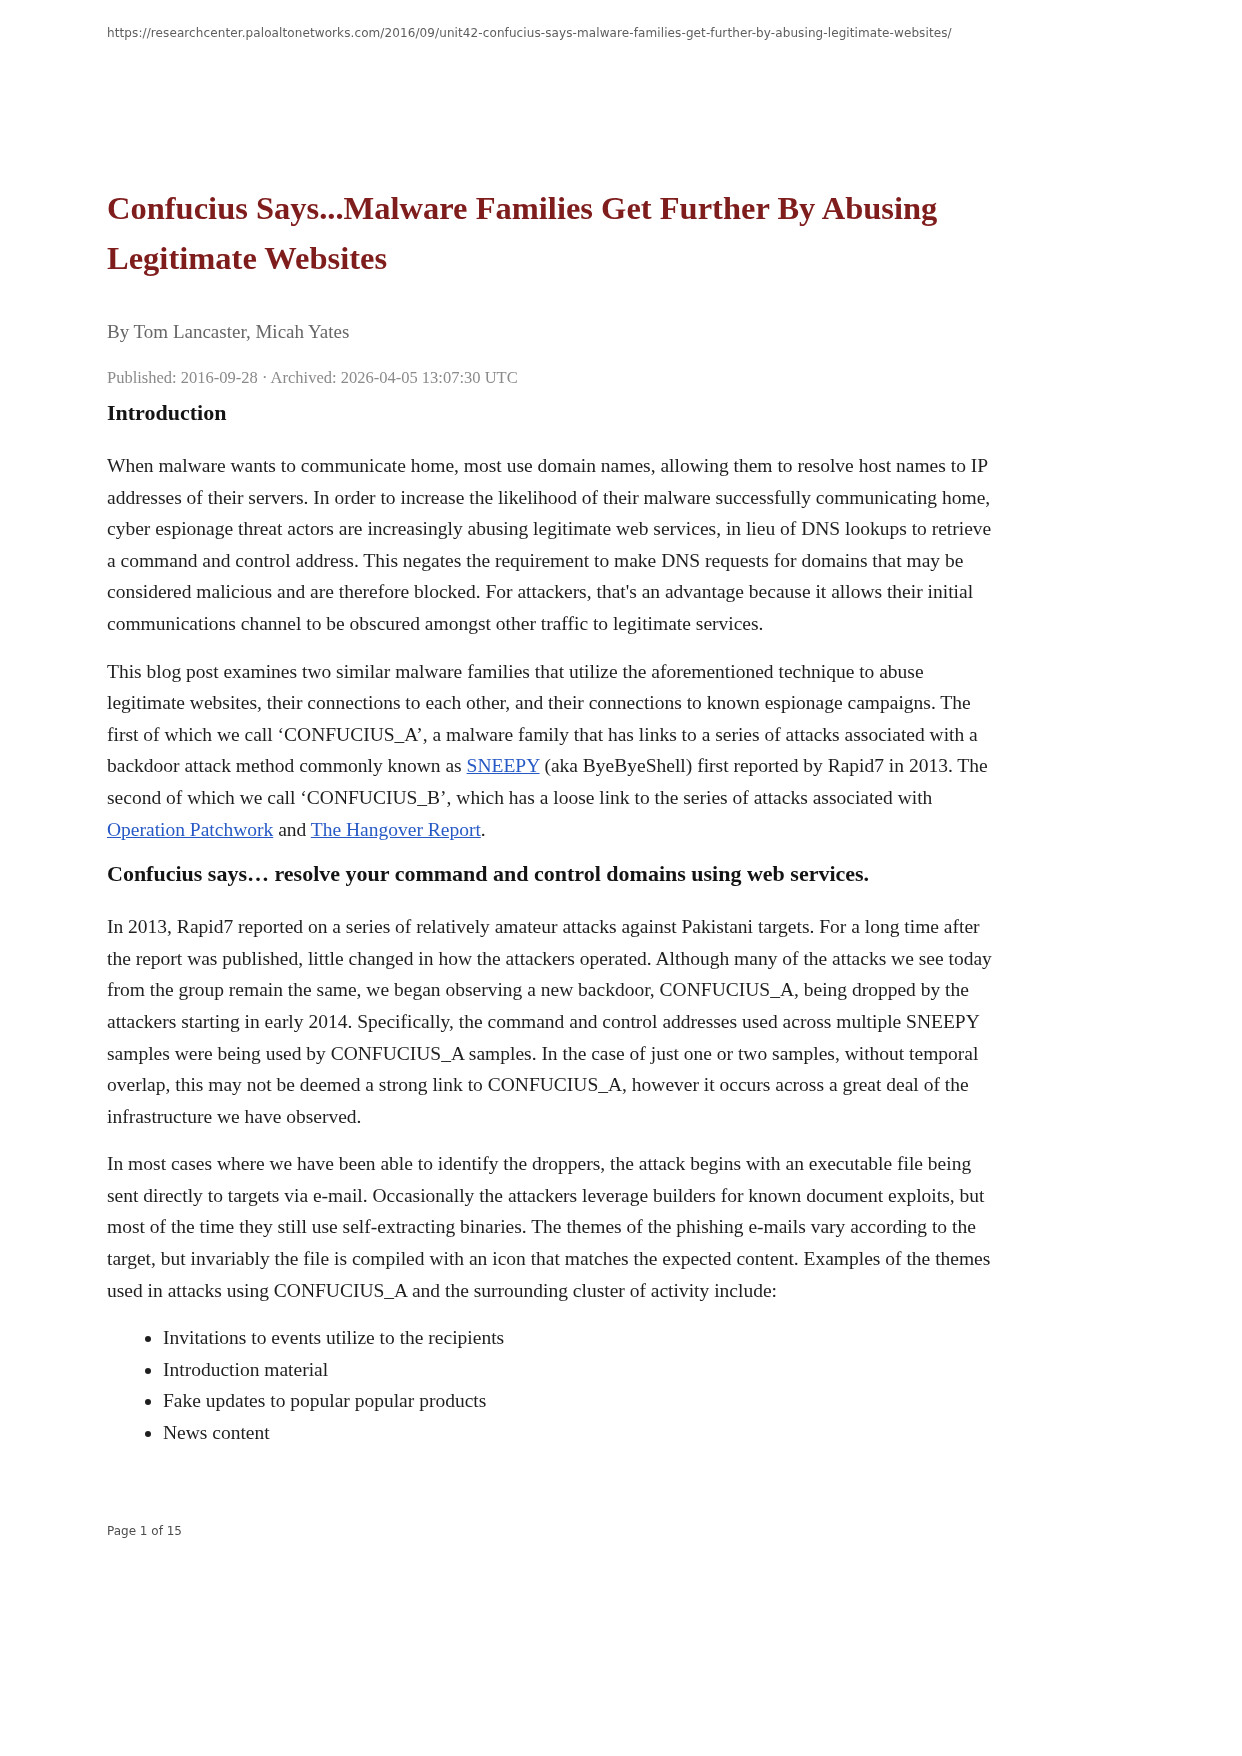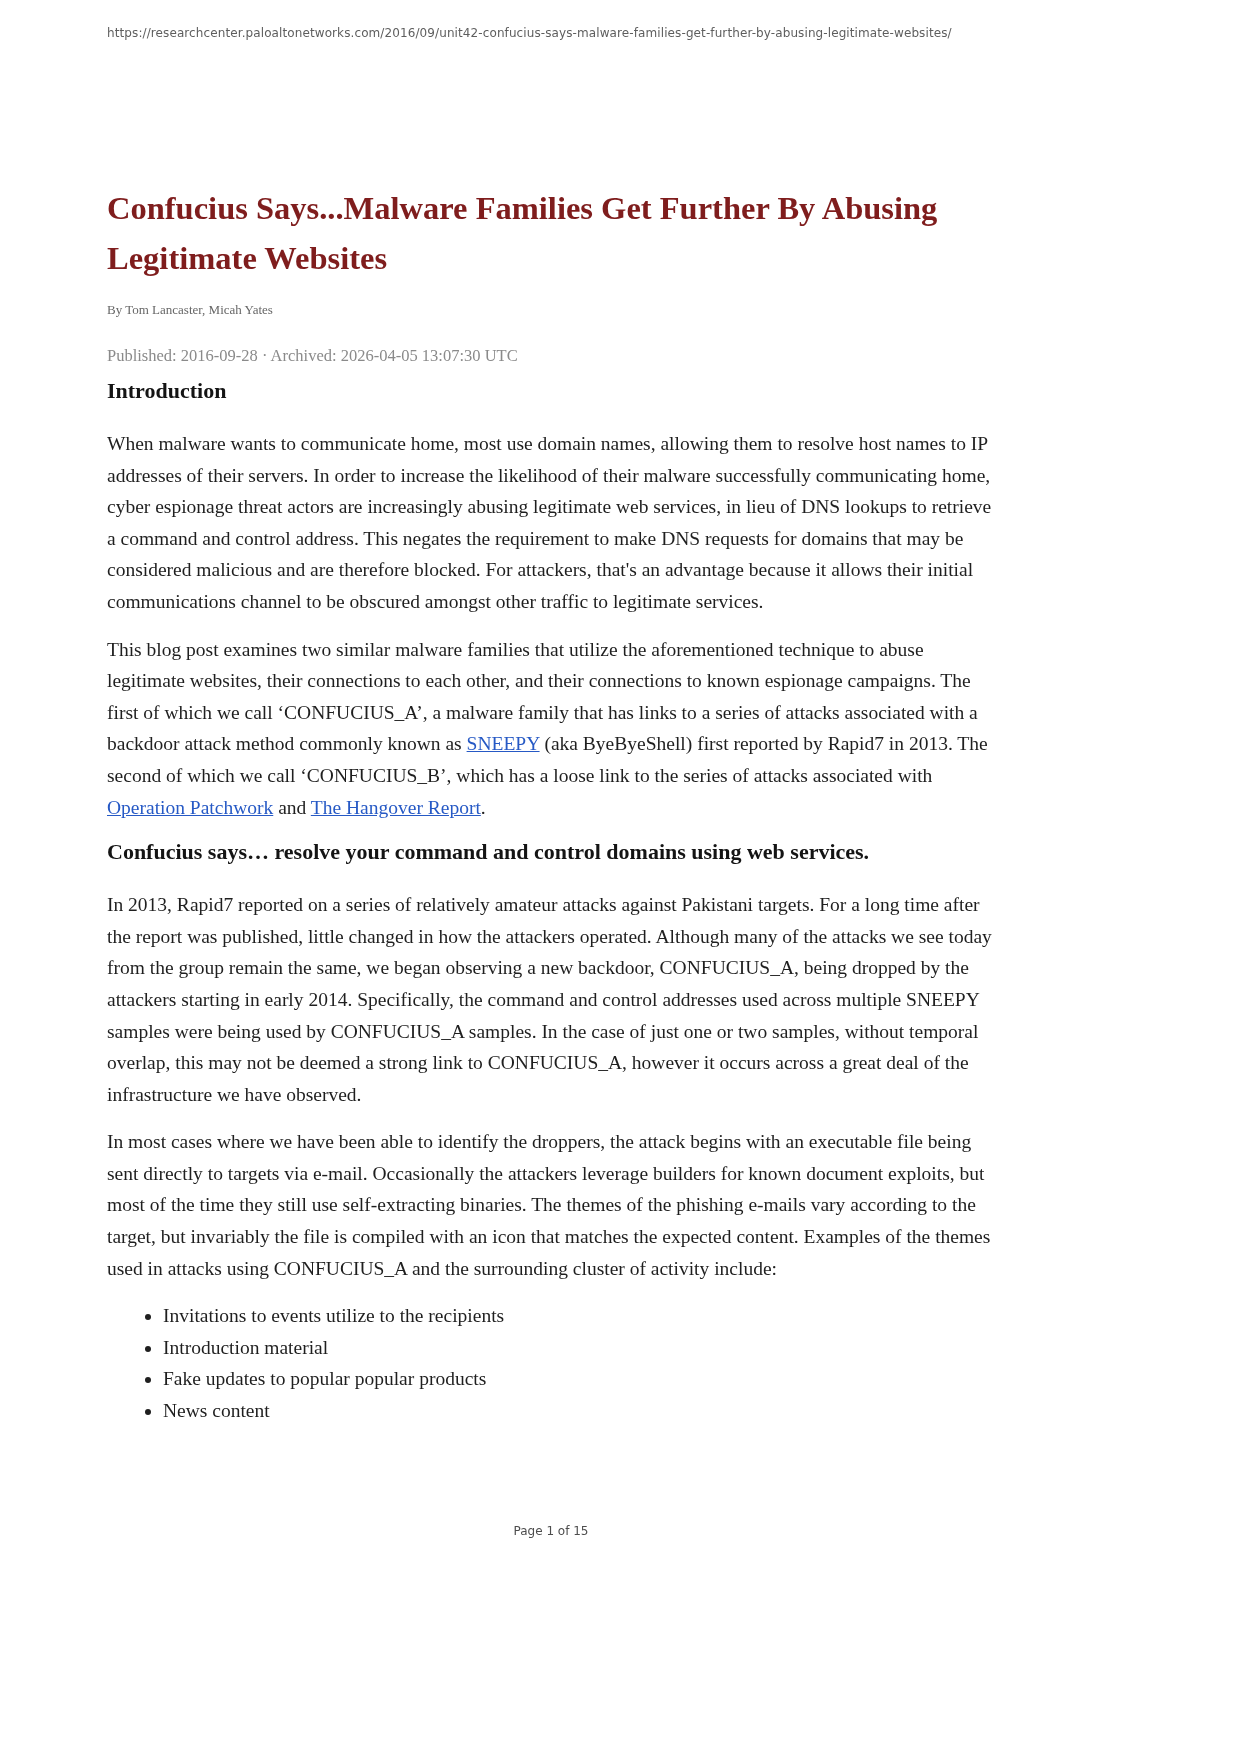--- a/index.html
+++ b/index.html
@@ -31,22 +31,22 @@
     width: 888px;
   }
   h1 {
     margin-top: 183px;
     font-size: 32.5px;
     line-height: 50px;
     font-weight: bold;
     color: #7f1d1d;
   }
   .byline {
-    margin-top: 16px;
-    font-size: 13px;
+    margin-top: 38px;
+    font-size: 19px;
     line-height: 22px;
     color: var(--muted, #676767);
   }
   .meta {
     margin-top: 25px;
     font-size: 16.5px;
     line-height: 20px;
     color: #8a8a8a;
   }
   h2 {
@@ -75,21 +75,21 @@
   ul.themes li {
     font-size: 19.5px;
     line-height: 31.6px;
     color: var(--text, #1f1f1f);
   }
   .print-footer {
     position: absolute;
     top: 1524px;
     left: 107px;
     width: 888px;
-    text-align: center;
+    text-align: left;
     font-family: "DejaVu Sans", sans-serif;
     font-size: 12px;
     color: #4d4d4d;
   }
 </style>
 </head>
 <body>
 
 <div class="page">
 

